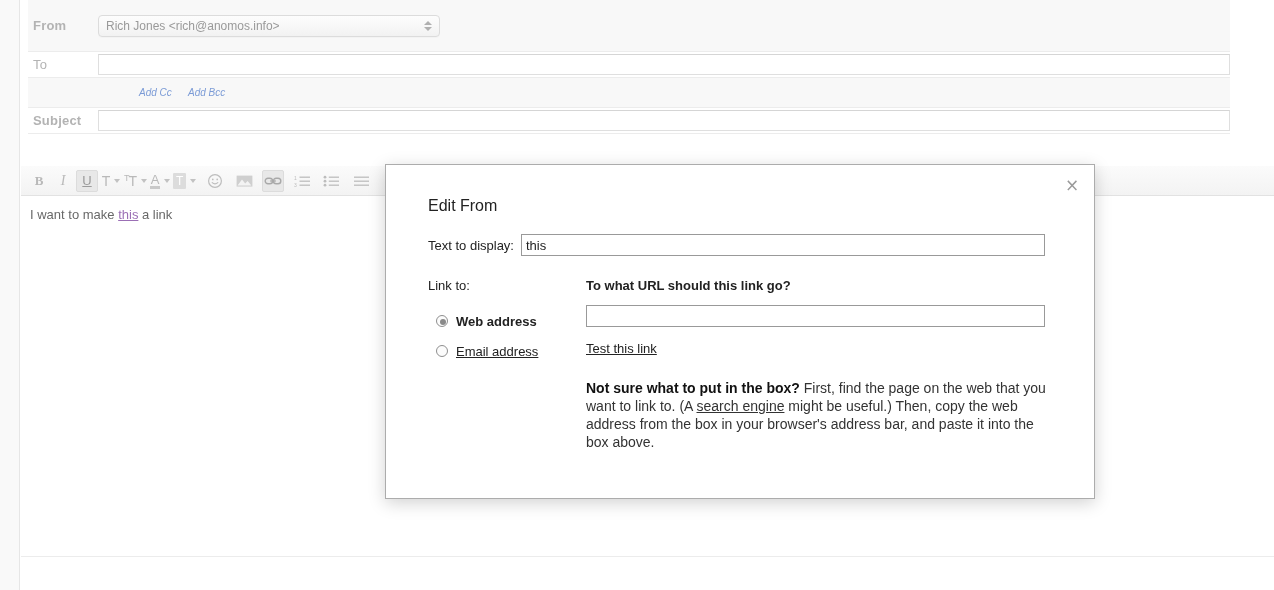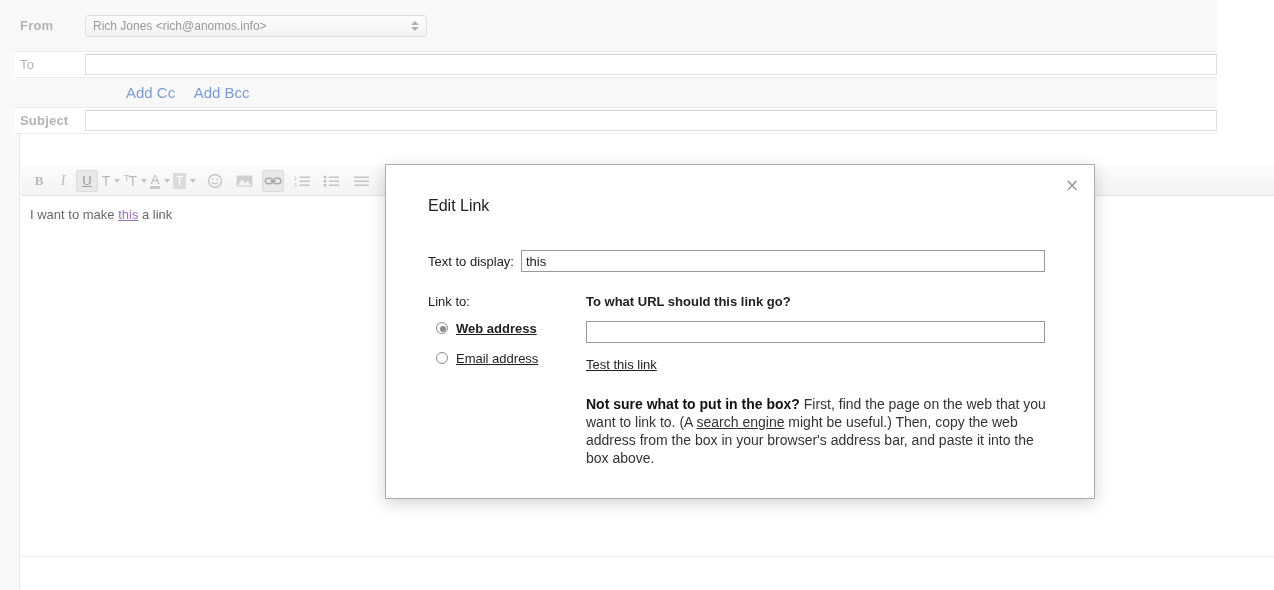--- a/index.html
+++ b/index.html
@@ -23,21 +23,21 @@
     position: absolute;
     left: 0; top: 0;
     width: 20px; height: 590px;
     background: #f9f9f9;
     border-right: 1px solid #e6e6e6;
   }
 
   
   .compose {
     position: absolute;
-    left: 15px; top: 0;
+    left: 28px; top: 0;
     width: 1202px;
   }
   .row {
     position: relative;
     width: 100%;
     display: flex;
     align-items: center;
   }
   .row-from {
     height: 52px;
@@ -119,21 +119,21 @@
     margin-right: 0;
     background: #fff;
     border: 1px solid #dfdfdf;
     border-top-color: #d5d5d5;
     outline: none;
     font-size: 13px;
     padding: 0 4px;
     font-family: "Liberation Sans", sans-serif;
   }
 
-  .linkrow { padding-left: 111px; font-size: 15px; }
+  .linkrow { padding-left: 111px; font-size: 10px; font-style: italic; }
   a.blue-link {
     color: #7b9bd6;
     text-decoration: none;
     cursor: pointer;
   }
   .inline-gap { display: inline-block; width: 11px; }
   .insert-label { color: #6f6f6f; }
 
   
   .toolbar {
@@ -244,21 +244,21 @@
     position: absolute;
     left: 42px;
     top: 32px;
     font-size: 16px;
     color: #222;
   }
 
   .modal-body {
     position: absolute;
     left: 42px;
-    top: 84px;
+    top: 68px;
     right: 30px;
   }
 
   .fr-display {
     display: flex;
     align-items: center;
     height: 24px;
   }
   .fr-display label {
     font-size: 13px;
@@ -275,21 +275,21 @@
     outline: none;
     font-family: "Liberation Sans", sans-serif;
     background: #fff;
   }
 
   .lower {
     display: flex;
     margin-top: 21px;
   }
   .col-left { width: 158px; flex: 0 0 158px; }
-  .linkto-label { font-size: 13px; color: #222; margin-bottom: 8px; }
+  .linkto-label { font-size: 13px; color: #222; margin-bottom: 17px; }
   .radio-line {
     display: flex;
     align-items: center;
     height: 22px;
     margin-bottom: 8px;
     padding-left: 8px;
     cursor: pointer;
   }
   .rd {
     width: 12px; height: 12px;
@@ -301,21 +301,21 @@
     flex: 0 0 12px;
   }
   .rd.on::after {
     content: "";
     position: absolute;
     left: 3px; top: 3px;
     width: 6px; height: 6px;
     border-radius: 50%;
     background: #8a8a8a;
   }
-  .rd-label { font-size: 13px; color: #222; text-decoration: underline; }
+  .rd-label { font-size: 13px; color: #222; }
   .rd-label.sel { font-weight: bold; }
   .rd-label.unsel { text-decoration: underline; }
 
   .col-right { flex: 1 1 auto; }
   .url-question {
     font-size: 13px;
     font-weight: bold;
     color: #222;
     margin-bottom: 12px;
   }
@@ -481,21 +481,21 @@
   <div class="editor">
     <span>I want to make </span><a class="body-link">this</a><span> a link</span>
   </div>
 
   <div class="bottom-strip"></div>
 
   <div class="modal">
 
     <div class="modal-close">×</div>
 
-    <div class="modal-title">Edit Link</div>
+    <div class="modal-title">Edit From</div>
 
     <div class="modal-body">
 
       <div class="fr-display">
         <label>Text to display:</label>
         <input class="inp-text" type="text" value="this" style="">
       </div>
 
       <div class="lower">
 

